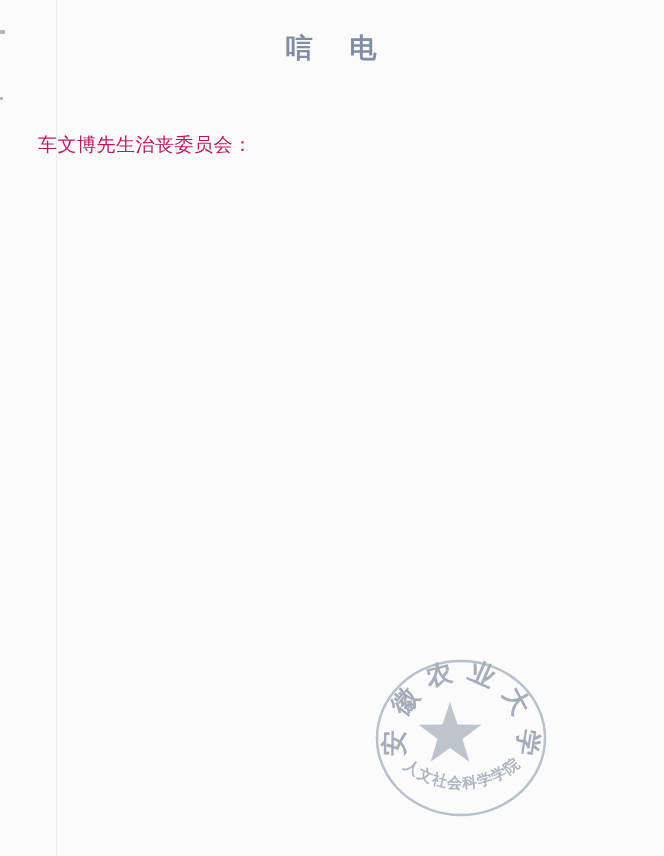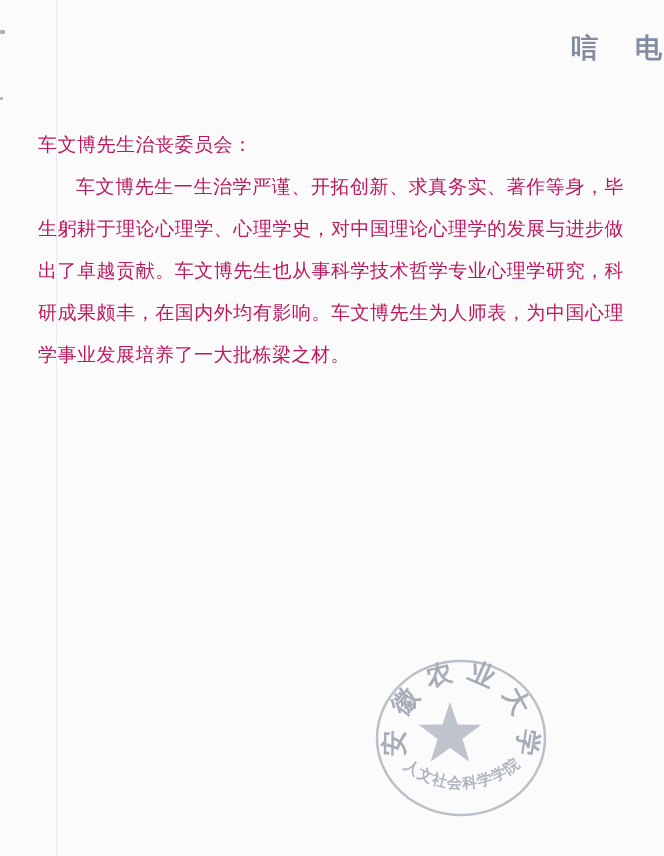--- a/index.html
+++ b/index.html
@@ -12,21 +12,21 @@
   }
   .crease{
     position:absolute;left:56px;top:0;width:1px;height:100%;
     background:rgba(150,156,170,0.16);
   }
   .speck{position:absolute;background:rgba(110,118,135,0.55);border-radius:1px;}
   .speck.s1{left:0;top:30px;width:5px;height:4px;}
   .speck.s2{left:0;top:97px;width:3px;height:3px;}
   .title{
     position:absolute;top:30px;left:0;width:100%;
-    margin:0;text-align:right;
+    margin:0;text-align:center;
     font-size:27px;font-weight:700;letter-spacing:2px;word-spacing:26px;
     color:#828ca1;
   }
   .body-text{
     position:absolute;left:38px;top:124px;width:586px;
     color:#be185d;
     font-size:19px;line-height:42px;letter-spacing:0.5px;
     text-align:justify;
   }
   .body-text p{margin:0;}
@@ -55,21 +55,20 @@
 <div class="page">
 
   <div class="crease"></div>
   <div class="speck s1"></div>
   <div class="speck s2"></div>
 
   <h1 class="title">唁 电</h1>
 
   <div class="body-text">
     <p>车文博先生治丧委员会：</p>
-    <p class="indent">车文博先生一生治学严谨、开拓创新、求真务实、著作等身，毕生躬耕于理论心理学、心理学史，对中国理论心理学的发展与进步做出了卓越贡献。车文博先生也从事科学技术哲学专业心理学研究，科研成果颇丰，在国内外均有影响。车文博先生为人师表，为中国心理学事业发展培养了一大批栋梁之材。</p>
   </div>
 
   <svg class="seal" viewBox="0 0 178 164" aria-hidden="true">
     <ellipse cx="89" cy="82" rx="84" ry="77" fill="none" stroke="#9fa7b3" stroke-width="2.5" stroke-opacity="0.8"></ellipse>
     <polygon points="78,46 85.6,68.5 109.4,68.8 90.4,83 97.4,105.7 78,92 58.6,105.7 65.6,83 46.6,68.8 70.4,68.5" fill="#aab0bc" fill-opacity="0.85"></polygon>
     <path id="sealTopArc" d="M 34.5 101.8 A 58 58 0 1 1 143.5 101.8" fill="none"></path>
     <text class="arc-top">
       <textPath href="#sealTopArc" startOffset="2">安徽农业大学</textPath>
     </text>
     <path id="sealBottomArc" d="M 30 110 A 90 90 0 0 0 148 110" fill="none"></path>

